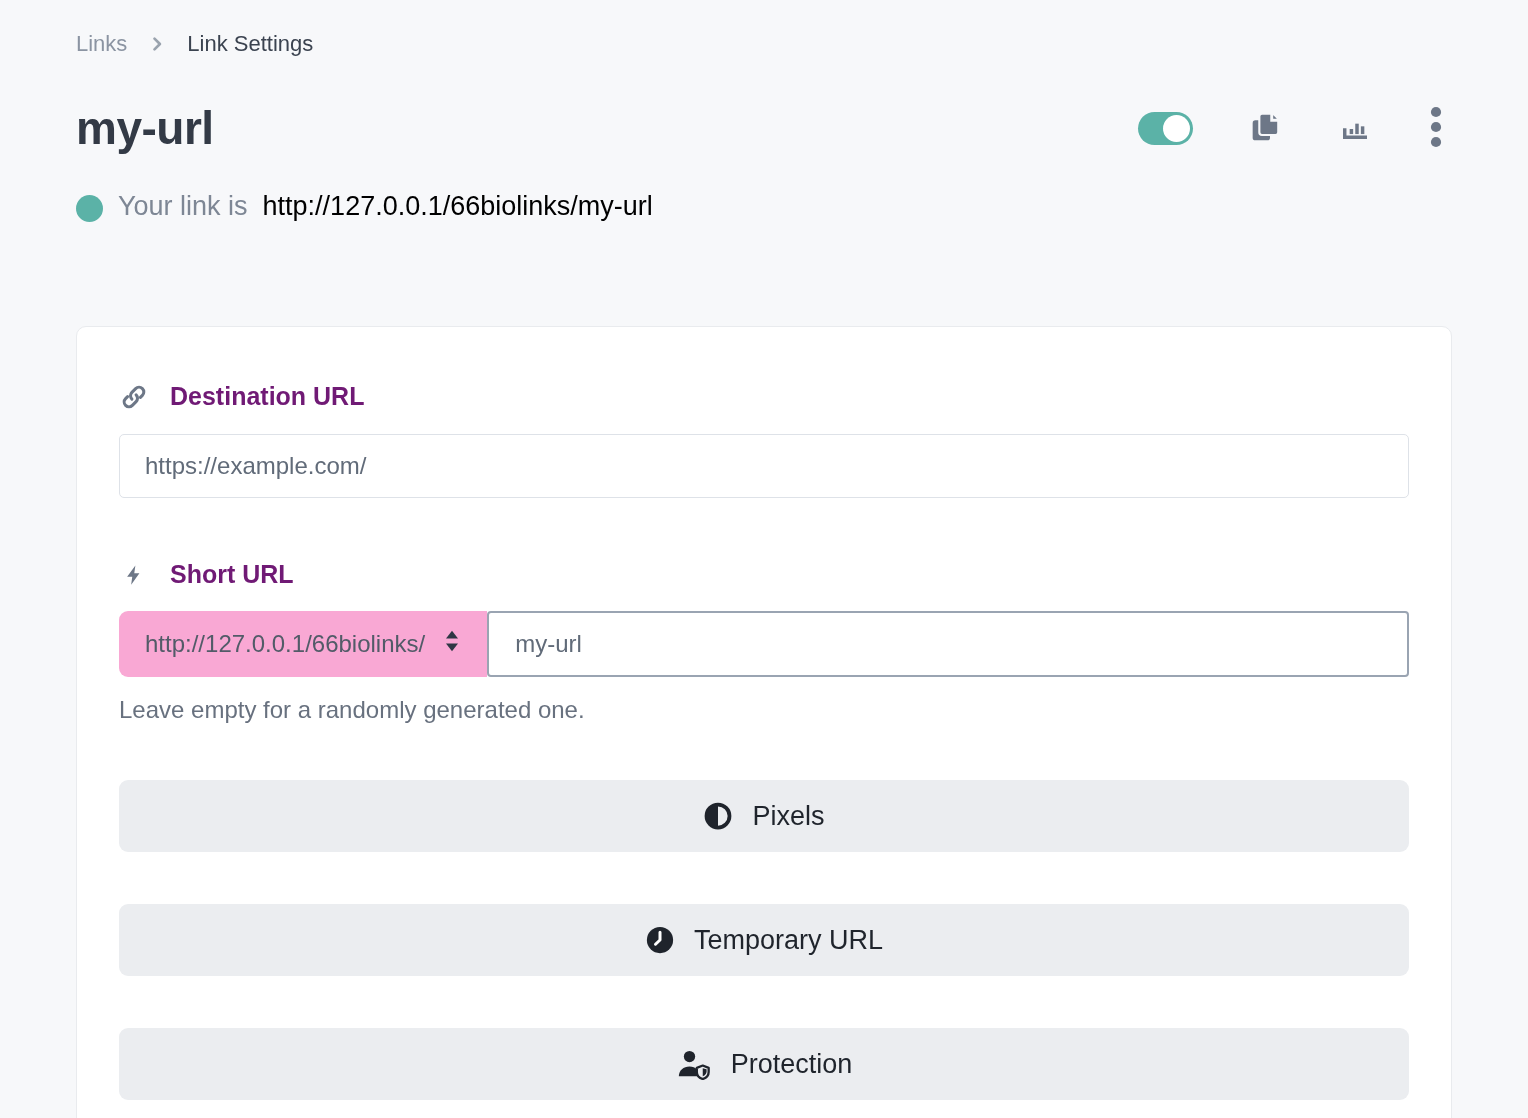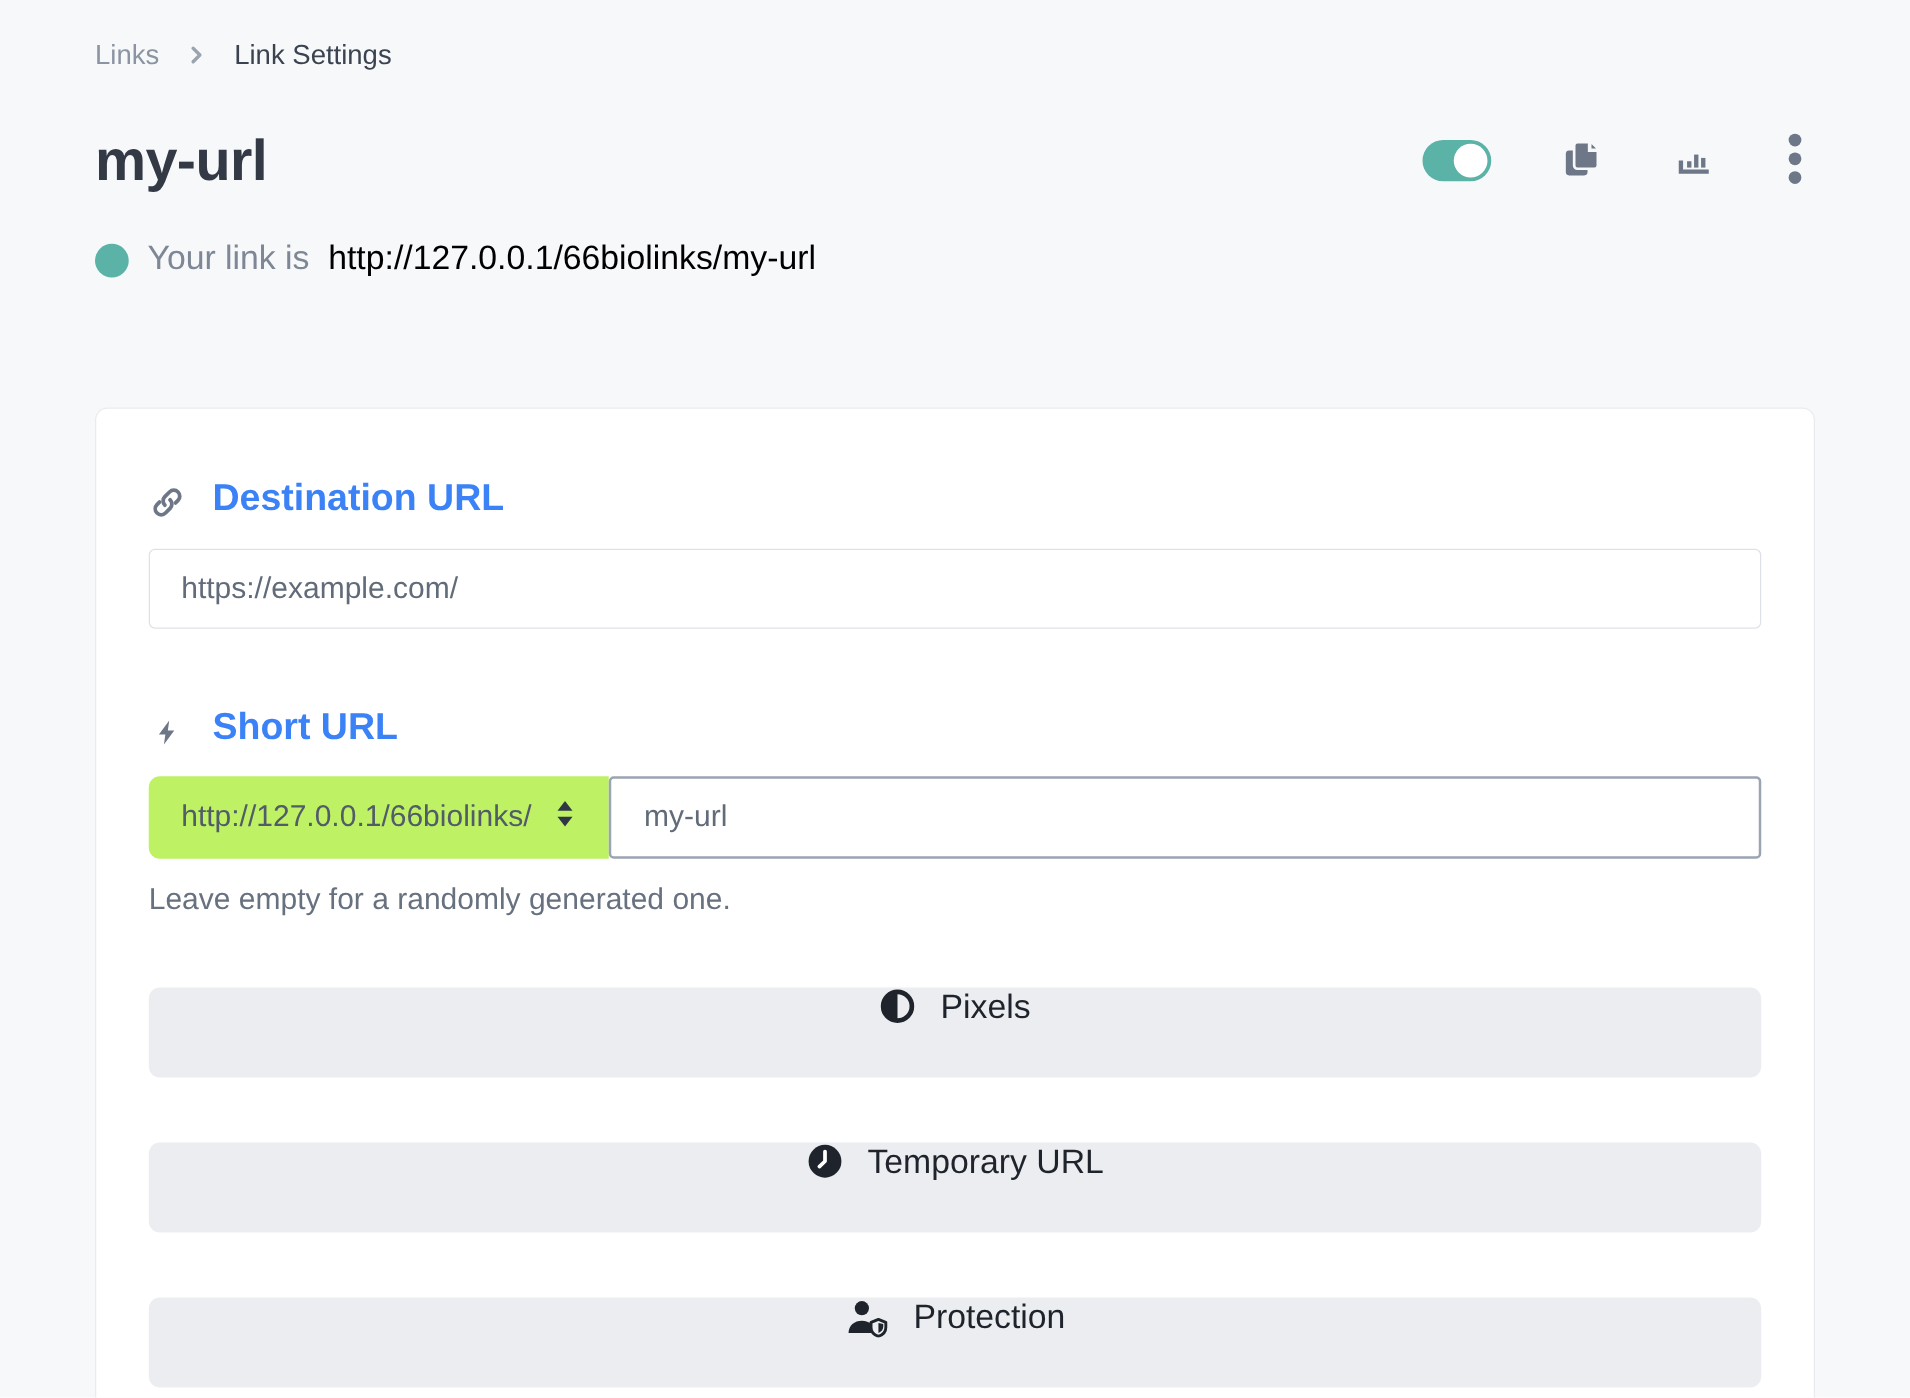--- a/index.html
+++ b/index.html
@@ -54,52 +54,52 @@
   
   .card {
     margin-top: 104px;
     background: #ffffff;
     border: 1px solid #e9ebee;
     border-radius: 10px;
     padding: 55px 42px 70px 42px;
     min-height: 900px;
   }
   .field-label {
-    display: flex; align-items: flex-end; gap: 21px;
-    font-size: 30px; font-weight: 700; color: #3b82f6;
+    display: flex; align-items: center; gap: 21px;
+    font-size: 25px; font-weight: 700; color: #701a75;
   }
   .field-label .lbl-icon { display: flex; align-items: center; width: 30px; justify-content: center; }
 
   .dest-input {
     display: block; width: 100%; height: 64px; margin-top: 23px;
     border: 1px solid #dee2e8; border-radius: 5px;
     padding: 0 25px; font-size: 24px; color: #616b79;
     font-family: "Liberation Sans", sans-serif;
     background: #ffffff; outline: none;
   }
   .field-short { margin-top: 62px; }
   .short-group { display: flex; margin-top: 22px; }
   .domain-select {
     display: flex; align-items: center; gap: 18px;
-    background: #bef264; border-radius: 9px 0 0 9px;
+    background: #f9a8d4; border-radius: 9px 0 0 9px;
     padding: 0 26px; height: 66px; font-size: 24px; color: #525b68;
     cursor: pointer; white-space: nowrap; border: none;
     font-family: "Liberation Sans", sans-serif;
   }
   .slug-input {
     flex: 1; height: 66px;
     border: 2px solid #9aa4b2; border-radius: 4px;
     padding: 0 26px; font-size: 24px; color: #616b79;
     font-family: "Liberation Sans", sans-serif; background: #ffffff; outline: none;
     min-width: 0;
   }
   .help-text { margin-top: 19px; font-size: 24px; color: #68717f; }
 
   .section-btn {
-    display: flex; align-items: flex-start; justify-content: center; gap: 19px;
+    display: flex; align-items: center; justify-content: center; gap: 19px;
     width: 100%; height: 72px; margin-top: 52px;
     background: #ebedf0; border: none; border-radius: 9px;
     font-size: 27px; color: #1f242c; cursor: pointer;
     font-family: "Liberation Sans", sans-serif;
   }
   .section-btn:first-of-type { margin-top: 56px; }
   .section-btn .btn-icon { display: flex; align-items: center; }
 </style>
 </head>
 <body>

